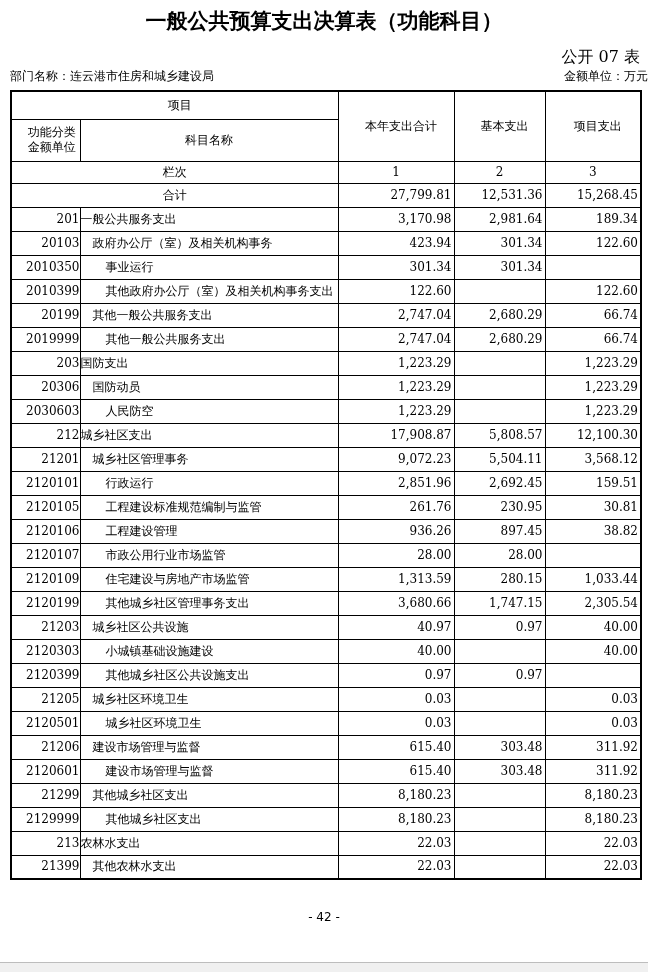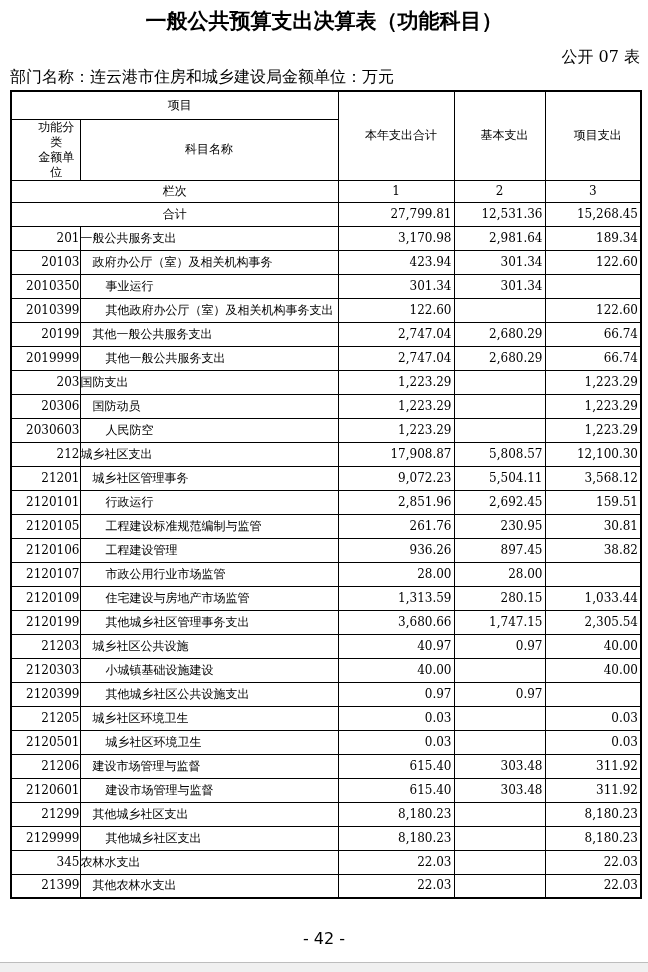--- a/index.html
+++ b/index.html
@@ -21,21 +21,22 @@
   }
   .meta-right {
     margin: 14px 8px 0 10px;
     text-align: right;
     font-size: 16px;
     line-height: 15px;
   }
   .meta-row {
     margin: 5px 0 6px 10px;
     display: flex;
-    font-size: 16px;
+    justify-content: space-between;
+    font-size: 12px;
     line-height: 15px;
   }
   table.budget {
     margin-left: 10px;
     width: 630px;
     table-layout: fixed;
     border-collapse: collapse;
     border: 2px solid #000;
     font-size: 12px;
   }
@@ -43,32 +44,32 @@
     border: 1px solid #000;
     font-weight: normal;
     padding: 0;
     line-height: 15px;
     overflow: hidden;
   }
   .budget thead th { text-align: center; vertical-align: middle; }
   tr.h1 th { height: 28px; padding-left: 10px; }
   tr.h2 th { height: 42px; }
   tr.h3 th { height: 22px; }
-  th.code-head { text-align: left; padding-left: 21px; }
+  th.code-head { text-align: left; padding-left: 12px; }
   .budget tbody td { height: 24px; vertical-align: middle; }
   td.code { text-align: right; padding-left: 3px; }
   td.name { text-align: left; padding-left: 0; padding-right: 2px; }
   td.name.ind1 { text-indent: 12px; }
   td.name.ind2 { text-indent: 25px; }
   td.num { text-align: right; padding-right: 2px; }
   td.center { text-align: center; }
   .page-number {
     margin-top: 30px;
     text-align: center;
-    font-size: 16px;
+    font-size: 12px;
     font-family: "DejaVu Sans", "Liberation Sans", sans-serif;
   }
   .page-break-strip {
     position: absolute;
     left: 0; right: 0; bottom: 0;
     height: 10px;
     background: #f0f0f0;
     border-top: 1px solid #bdbdbd;
   }
 </style>
@@ -298,21 +299,21 @@
     <td class="num">8,180.23</td>
   </tr>
         <tr>
     <td class="code">2129999</td>
     <td class="name ind2">其他城乡社区支出</td>
     <td class="num">8,180.23</td>
     <td class="num"></td>
     <td class="num">8,180.23</td>
   </tr>
         <tr>
-    <td class="code">345</td>
+    <td class="code">213</td>
     <td class="name ind0">农林水支出</td>
     <td class="num">22.03</td>
     <td class="num"></td>
     <td class="num">22.03</td>
   </tr>
         <tr>
     <td class="code">21399</td>
     <td class="name ind1">其他农林水支出</td>
     <td class="num">22.03</td>
     <td class="num"></td>

